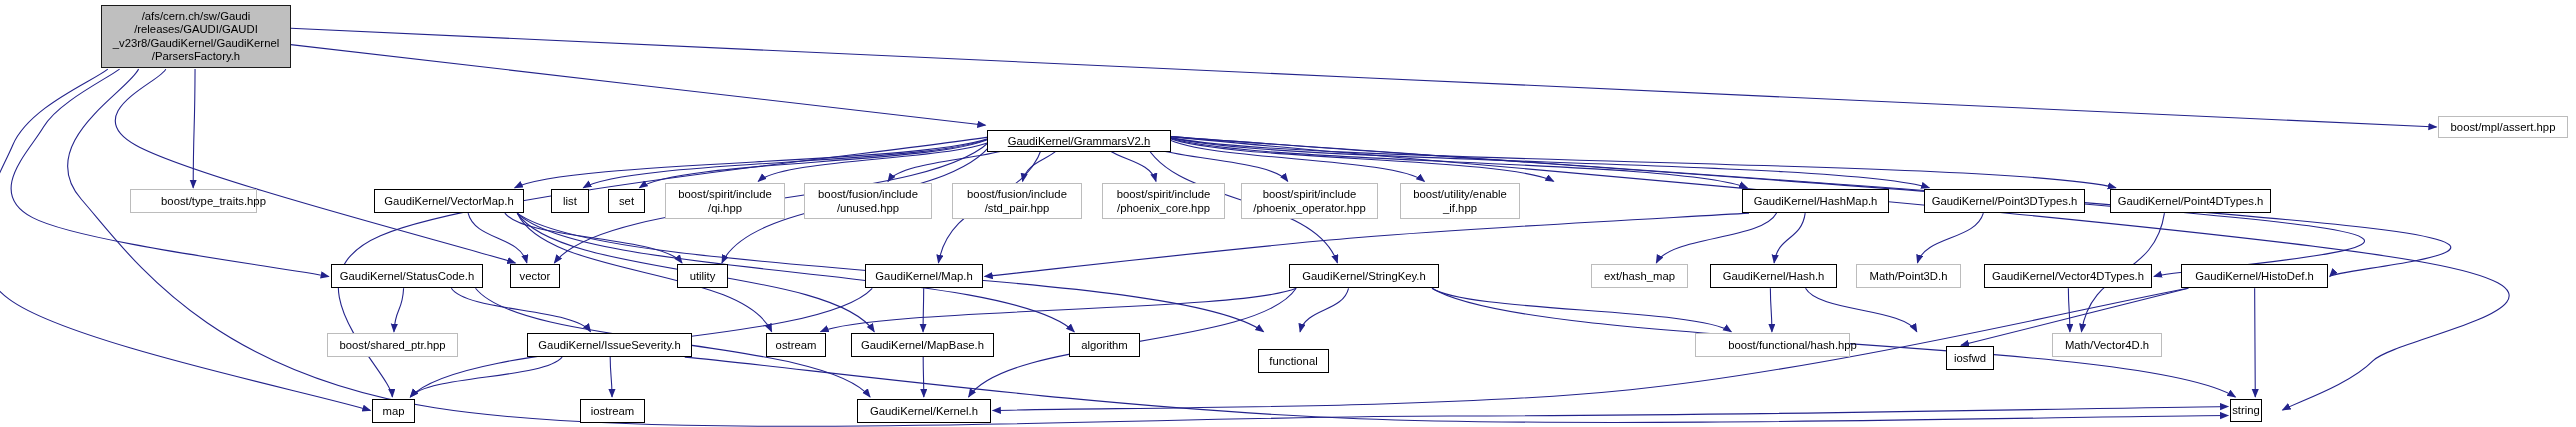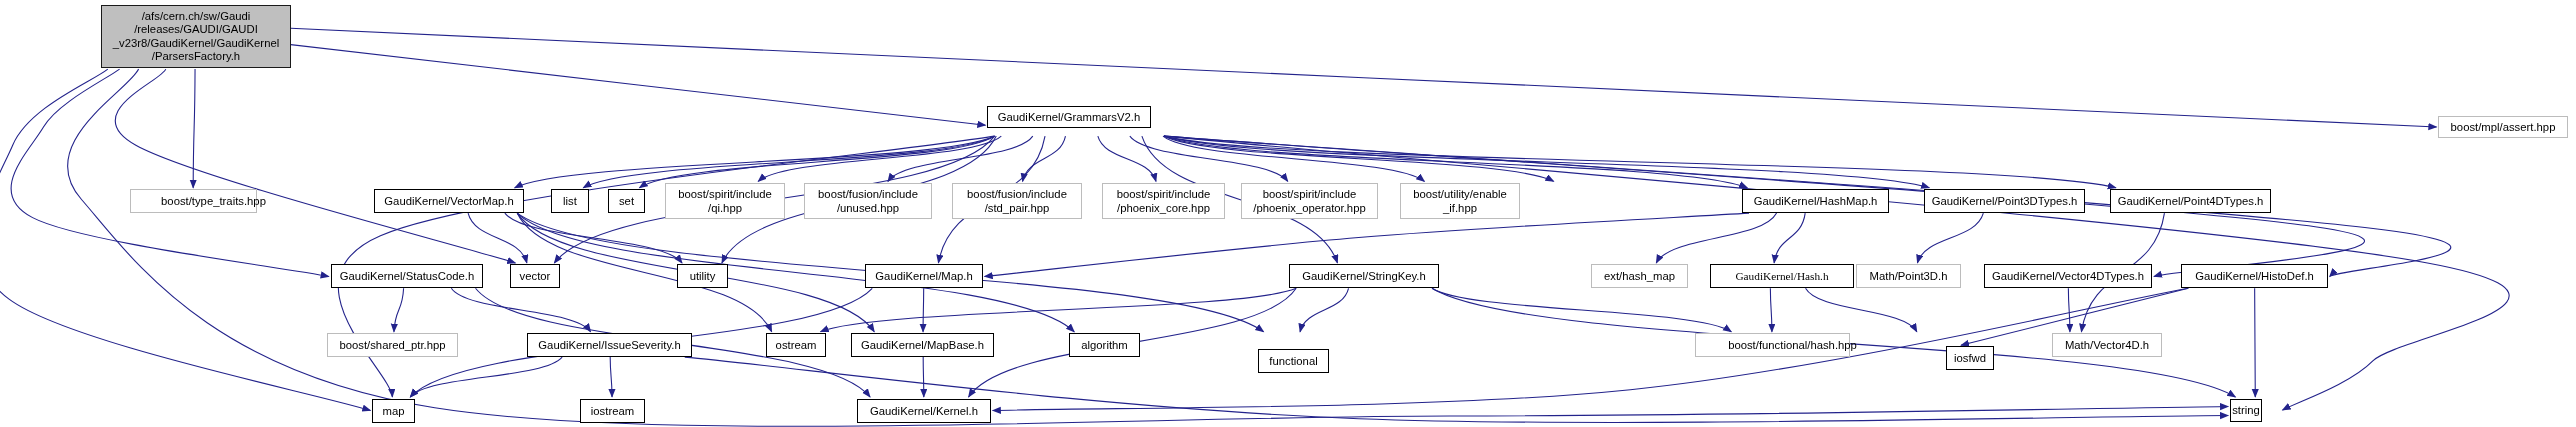--- a/index.html
+++ b/index.html
@@ -84,21 +84,21 @@
       <path d="M2489.22,318 C2489.3023679999997,384 2489.824032,372 2489.9064,438" class="edge" marker-end="url(#arrowhead)"></path>
       <path d="M2416,318 C2332.3333333333335,339 2248.6666666666665,360 2165,381" class="edge" marker-end="url(#arrowhead)"></path>
       <path d="M2416,318 C2313.3333333333335,336.6666666666667 2020,407.5 1800,430 C1580,452.5 1213.3333333333333,449.1666666666667 1096,453" class="edge" marker-end="url(#arrowhead)"></path>
     </svg>
 <div class="node root" style="left: 101px; top: 5.4px; width: 190px; height: 63px;">
       <div class="lbl">/afs/cern.ch/sw/Gaudi</div>
       <div class="lbl">/releases/GAUDI/GAUDI</div>
       <div class="lbl">_v23r8/GaudiKernel/GaudiKernel</div>
       <div class="lbl">/ParsersFactory.h</div>
     </div>
-    <div class="node internal" style="left: 987px; top: 106px; width: 164px; height: 22px;">
+    <div class="node internal" style="left: 987px; top: 130px; width: 184px; height: 22px; text-decoration: underline;">
       <div class="lbl">GaudiKernel/GrammarsV2.h</div>
     </div>
     <div class="node external" style="left: 2438px; top: 116px; width: 130px; height: 22px;">
       <div class="lbl">boost/mpl/assert.hpp</div>
     </div>
     <div class="node external" style="left: 130px; top: 189px; width: 127px; height: 23.5px; padding-left: 40px;">
       <div class="lbl">boost/type_traits.hpp</div>
     </div>
     <div class="node internal" style="left: 374px; top: 189px; width: 150px; height: 23.5px;">
       <div class="lbl">GaudiKernel/VectorMap.h</div>
@@ -153,21 +153,21 @@
     </div>
     <div class="node internal" style="left: 865px; top: 264px; width: 118px; height: 23.5px;">
       <div class="lbl">GaudiKernel/Map.h</div>
     </div>
     <div class="node internal" style="left: 1289px; top: 264px; width: 150px; height: 23.5px;">
       <div class="lbl">GaudiKernel/StringKey.h</div>
     </div>
     <div class="node external" style="left: 1591px; top: 264px; width: 97px; height: 23.5px;">
       <div class="lbl">ext/hash_map</div>
     </div>
-    <div class="node internal" style="left: 1710px; top: 264px; width: 144px; height: 23.5px; font-family: Liberation Serif, serif;">
+    <div class="node internal" style="left: 1710px; top: 264px; width: 127px; height: 23.5px;">
       <div class="lbl">GaudiKernel/Hash.h</div>
     </div>
     <div class="node external" style="left: 1856px; top: 264px; width: 105px; height: 23.5px;">
       <div class="lbl">Math/Point3D.h</div>
     </div>
     <div class="node internal" style="left: 1984px; top: 264px; width: 168px; height: 23.5px;">
       <div class="lbl">GaudiKernel/Vector4DTypes.h</div>
     </div>
     <div class="node internal" style="left: 2181px; top: 264px; width: 147px; height: 23.5px;">
       <div class="lbl">GaudiKernel/HistoDef.h</div>

